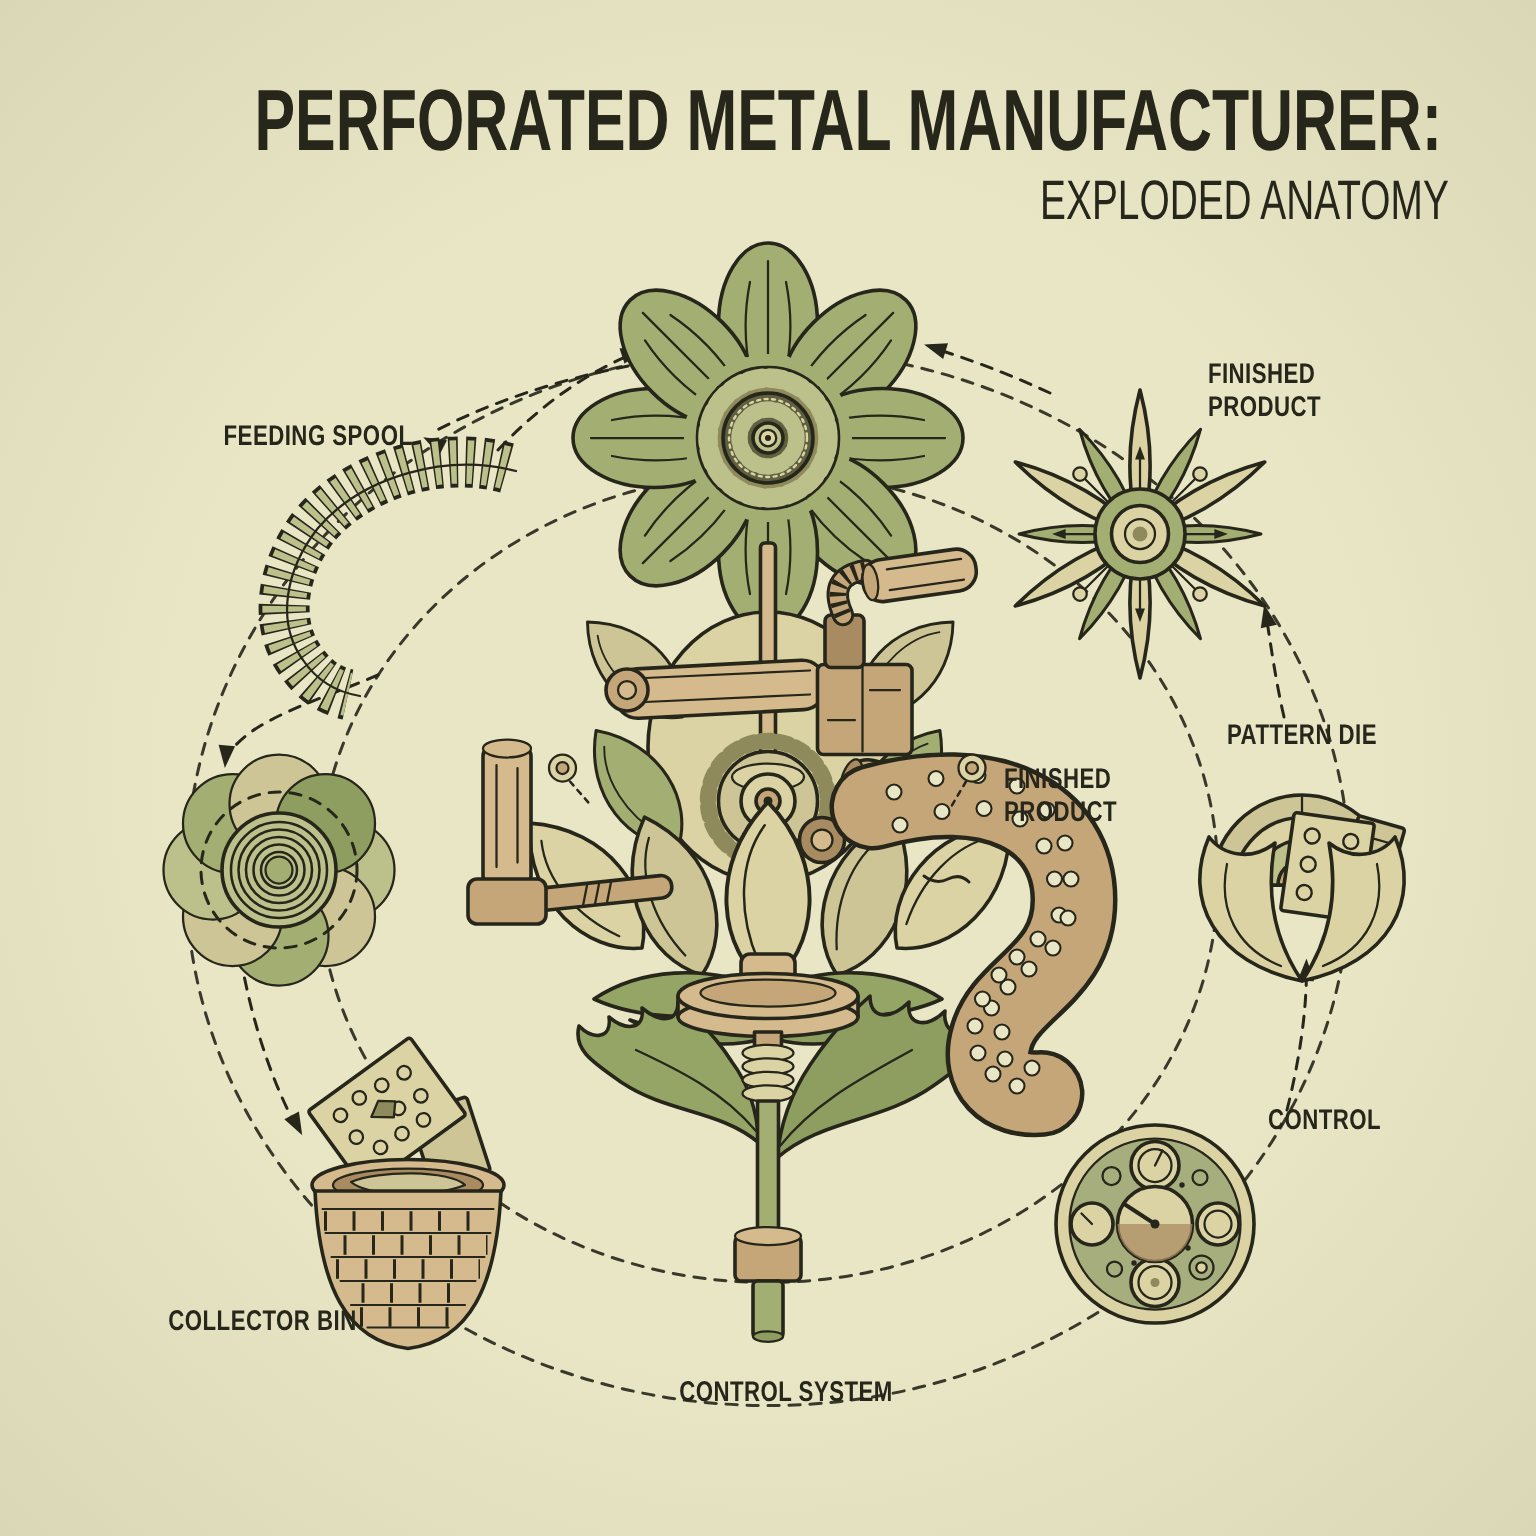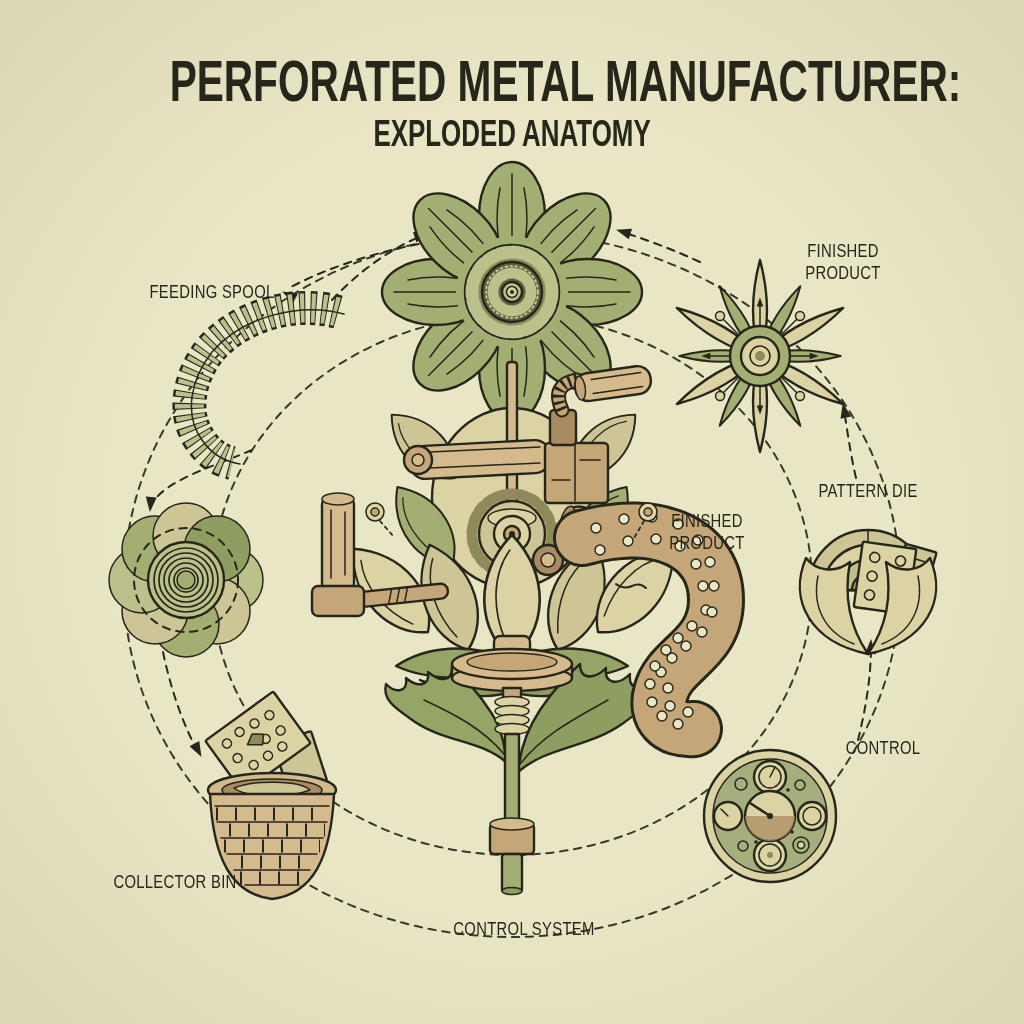--- a/index.html
+++ b/index.html
@@ -12,26 +12,26 @@
   .o{stroke:var(--ink);stroke-width:2.4;}
   .o1{stroke:var(--ink);stroke-width:1.5;}
   .n{fill:none;}
   .dl{stroke:var(--ink);stroke-width:2;stroke-dasharray:7.5 6.5;fill:none;}
   .dl2{stroke:var(--ink);stroke-width:1.7;stroke-dasharray:3.5 4;fill:none;}
   .ribs{stroke-linecap:butt;} .fcream{fill:var(--cream)} .fkha{fill:var(--khaki)}
   .fkhd{fill:var(--khaki-d)} .fgr{fill:var(--green)} .fgl{fill:var(--green-l)}
   .fgd{fill:var(--green-d)} .flf{fill:var(--leaf)} .ftan{fill:var(--tan)}
   .ftl{fill:var(--tan-l)} .ftd{fill:var(--tan-d)} .fface{fill:var(--face)}
   .fink{fill:var(--ink)}
-  .title{position:absolute;left:0;right:0;top:52px;text-align:center;color:var(--ink);}
+  .title{position:absolute;left:0;right:0;top:52px;text-align:right;color:var(--ink);}
   .t1{font-size:58px;font-weight:700;line-height:1.0;}
-  .t2{font-size:37px;font-weight:700;margin-top:3px;}
+  .t2{font-size:37px;font-weight:400;margin-top:3px;}
   .t1 span,.t2 span{display:inline-block;transform:scaleX(0.70);white-space:nowrap;}
   .lbl{position:absolute;transform:translate(-50%,-50%);color:var(--ink);
-       font-weight:400;font-size:19px;line-height:1.18;text-align:center;letter-spacing:.4px;}
+       font-weight:700;font-size:19px;line-height:1.18;letter-spacing:.4px;}
   .lbl>span{display:inline-block;transform:scaleX(0.78);white-space:pre-line;}
 </style>
 </head>
 <body>
 
 <div class="canvas">
 <svg width="1024" height="1024" viewBox="0 0 1024 1024">
   <defs>
     <g id="petal8">
       <ellipse class="o fgr" cx="0" cy="-76" rx="33" ry="54"></ellipse>

